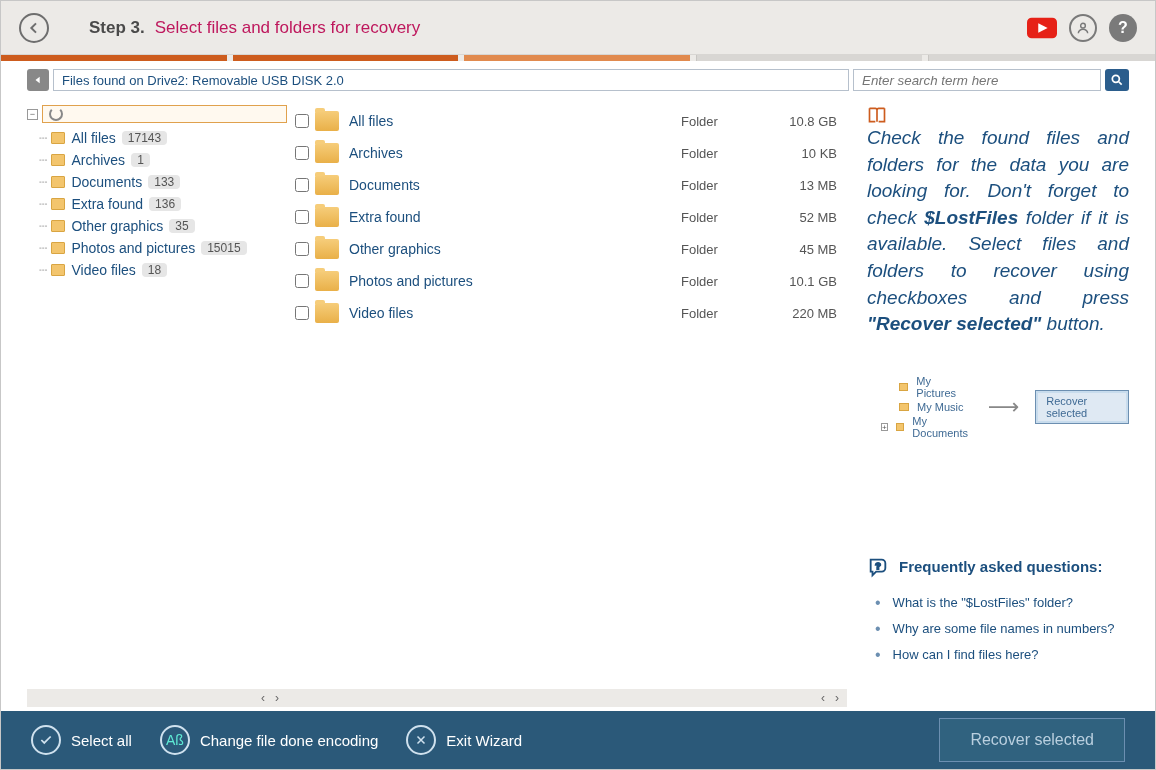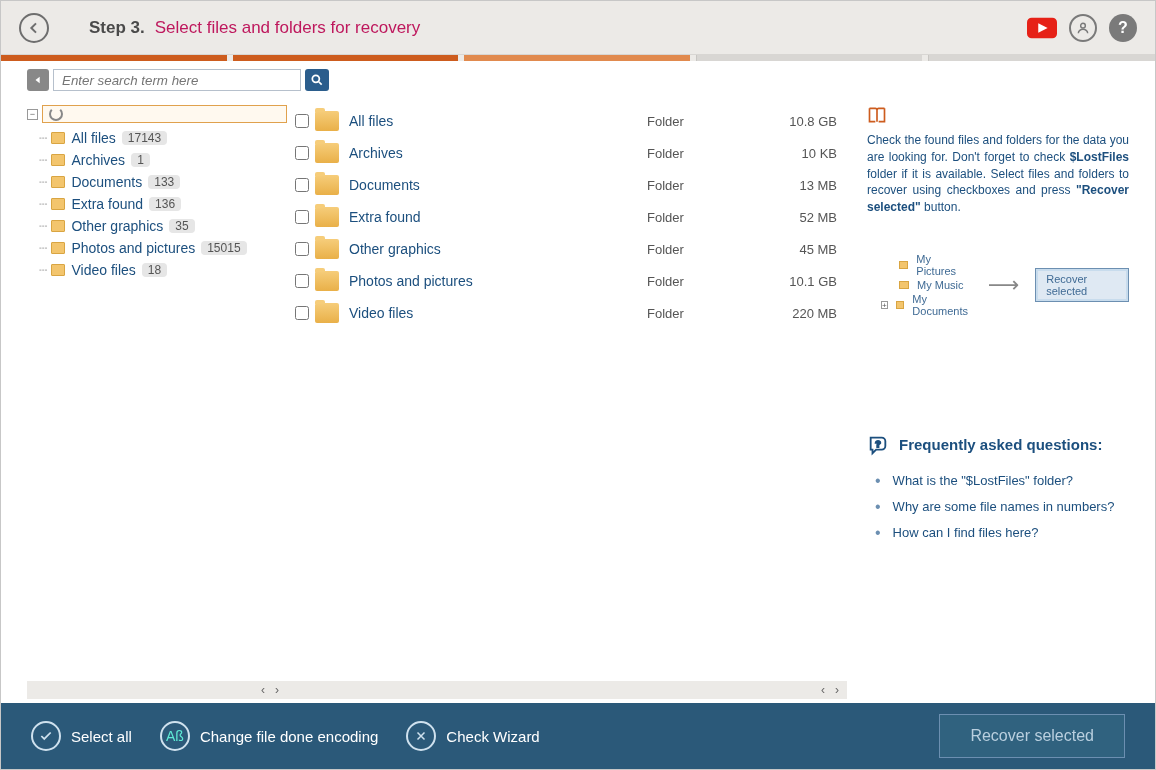--- a/index.html
+++ b/index.html
@@ -200,35 +200,36 @@
   .big-folder {
     width: 24px; height: 20px;
     background: linear-gradient(#f6cd7a,#e9b048);
     border-radius: 2px;
     position: relative;
   }
   .big-folder::before {
     content:""; position:absolute; top:-3px; left:0; width:10px; height:4px;
     background:#f6cd7a; border-radius:2px 2px 0 0;
   }
-  .file-row .type { color: #555; font-size: 13px; }
+  .file-row .type { color: #555; font-size: 13px; margin-left: 34px; }
   .file-row .size { color: #555; font-size: 13px; text-align: right; padding-right: 10px; }
 
   
   .help-title {
     display: flex; align-items: center; gap: 10px;
     color: #cd5c1e; font-size: 15px; font-weight: 600;
     margin-top: 6px;
   }
   .help-body {
     color: #1c4f7e;
-    font-size: 12px;
+    font-size: 19px;
     line-height: 1.4;
-    margin-top: 7px;
+    margin-top: 0;
     text-align: justify;
+    font-style: italic;
   }
   .illustration {
     margin-top: 36px;
     display: flex;
     gap: 10px;
     align-items: center;
     padding-left: 14px;
   }
   .illu-tree { font-size: 11px; color: #3f6a94; }
   .illu-tree .illu-row { display:flex; align-items:center; gap:8px; padding:1px 0;}
@@ -269,21 +270,21 @@
     justify-content: flex-end;
     gap: 2px;
     padding: 0 4px;
   }
   .col-scroll .arrow {
     color: #666; font-size: 12px; padding: 0 4px; cursor:pointer;
   }
 
   
   .footer {
-    height: 66px;
+    height: 58px;
     background: #2b5979;
     display: flex;
     align-items: center;
     padding: 0 30px;
     gap: 28px;
     color: #fff;
   }
   .footer-btn {
     display: flex; align-items: center; gap: 10px;
     cursor: pointer;
@@ -342,20 +343,21 @@
     <div class="prog-gap"></div>
   <div class="prog-seg pending"></div>
 </div>
 
 <div class="breadcrumb-bar">
   <div class="bc-back">
     <svg width="10" height="10" viewBox="0 0 24 24" fill="#fff">
         <path d="M16 4l-10 8 10 8z"></path>
       </svg>
   </div>
+  <div class="bc-path">Files found on Drive2: Removable USB DISK 2.0</div>
   <input class="search-input" placeholder="Enter search term here" style="">
   <div class="search-btn">
     <svg width="14" height="14" viewBox="0 0 24 24" fill="none" stroke="#fff" stroke-width="3">
         <circle cx="10" cy="10" r="6"></circle>
         <path d="M15 15l5 5"></path>
       </svg>
   </div>
 </div>
 
 <div class="main">
@@ -542,18 +544,18 @@
   <div class="footer-btn">
     <span class="icon-round">Aß</span>
     <span>Change file done encoding</span>
   </div>
   <div class="footer-btn">
     <span class="icon-round">
       <svg width="12" height="12" viewBox="0 0 24 24" fill="none" stroke="#cfe1ee" stroke-width="3">
           <path d="M5 5l14 14M19 5L5 19"></path>
         </svg>
     </span>
-    <span>Check Wizard</span>
+    <span>Exit Wizard</span>
   </div>
   <div class="recover-btn">
     <span>Recover selected</span>
   </div>
 </div>
 
 </body></html>

